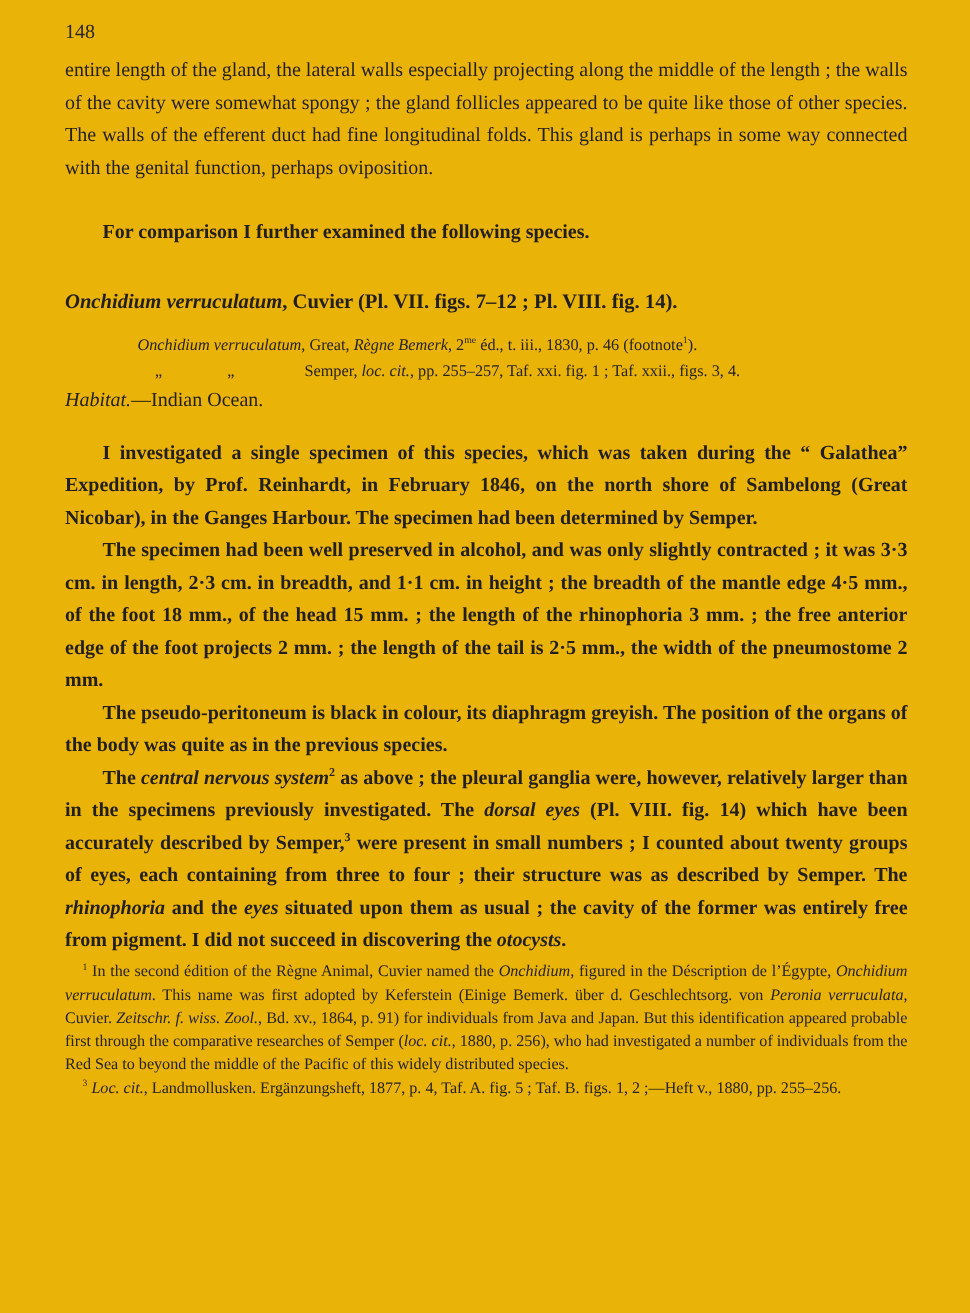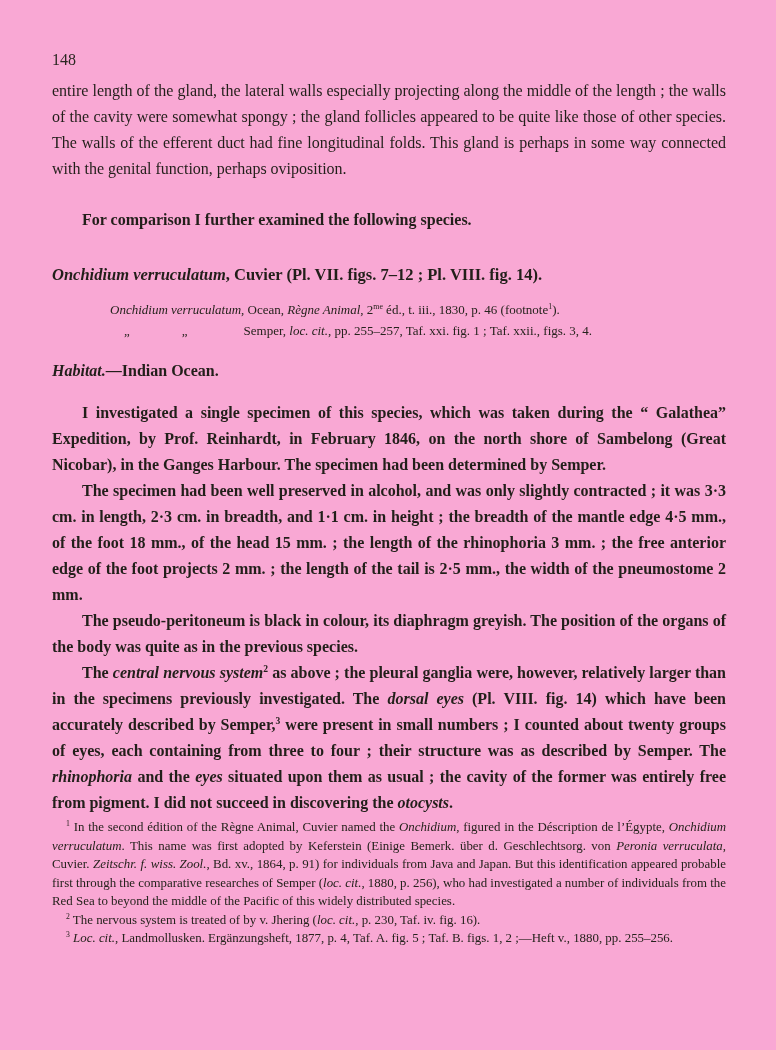--- a/index.html
+++ b/index.html
@@ -1,20 +1,20 @@
 <!DOCTYPE html>
 <html><head>
 <meta charset="utf-8">
 <style>
   html,body { margin:0; padding:0; background:#e9e7e1; }
   .page {
     width:776px; height:1050px; margin:0 auto; box-sizing:border-box;
-    background:#f9a8d4; color:#221f1a;
+    background:#eab308; color:#221f1a;
     font-family:"Liberation Serif","DejaVu Serif",serif;
-    padding:52px 50px 28px 52px; overflow:hidden;
+    padding:18px 50px 28px 52px; overflow:hidden;
   }
   .running-head { position:relative; text-align:center; font-size:15px;
     letter-spacing:1.8px; margin:0 0 26px 0; color:#2a2721; }
   .page-num { position:absolute; left:0; top:-1px; font-size:16px; letter-spacing:0; }
 
   p { margin:0; }
   .body-text { font-size:16px; line-height:26px; text-align:justify; }
   .indent { text-indent:30px;font-weight:bold; }
   .noindent { text-indent:0; }
   .sp-top { margin-top:25px; }
@@ -24,53 +24,52 @@
   sup.sup { font-size:0.6em; vertical-align:super; line-height:0; }
 
   .species-heading { margin-top:29px; font-size:16.5px; line-height:26px;font-weight:bold; }
 
   .citations { margin:11px 0 0 58px; font-size:13px; line-height:21px; color:#26231d; }
   .cit { margin:0; }
   .cit2 .d1 { margin-left:14px; }
   .cit2 .d2 { margin-left:52px; }
   .cit2 .after-ditto { margin-left:56px;text-align:right; }
 
-  .habitat { margin-top:17px;font-weight:bold; }
+  .habitat { margin-top:1px; }
 
   .footnotes { margin-top:2px; font-size:12.9px; line-height:18.5px;
     text-align:justify; color:#26231d; }
   .fn { margin:0; text-indent:14px; }
 </style>
 </head>
 <body>
 
 <div class="page">
 
   <header class="running-head"><span class="page-num">148</span></header>
 
   <p class="body-text noindent">entire length of the gland, the lateral walls especially projecting along the middle of the length ; the walls of the cavity were somewhat spongy ; the gland follicles appeared to be quite like those of other species. The walls of the efferent duct had fine longitudinal folds. This gland is perhaps in some way connected with the genital function, perhaps oviposition.</p>
 
   <p class="body-text indent sp-top">For comparison I further examined the following species.</p>
 
   <p class="body-text species-heading noindent"><span class="it">Onchidium verruculatum</span><span>, Cuvier (Pl. VII. figs. 7–12 ; Pl. VIII. fig. 14).</span></p>
 
   <div class="citations">
-    <p class="cit"><span class="it">Onchidium verruculatum</span><span>, Ocean, </span><span class="it">Règne Animal</span><span>, 2</span><sup class="sup">me</sup><span> éd., t. iii., 1830, p. 46 (footnote</span><sup class="sup">1</sup><span>).</span></p>
+    <p class="cit"><span class="it">Onchidium verruculatum</span><span>, Great, </span><span class="it">Règne Bemerk</span><span>, 2</span><sup class="sup">me</sup><span> éd., t. iii., 1830, p. 46 (footnote</span><sup class="sup">1</sup><span>).</span></p>
     <p class="cit cit2"><span class="d1">„</span><span class="d2">„</span><span class="after-ditto">Semper, </span><span class="it">loc. cit.</span><span>, pp. 255–257, Taf. xxi. fig. 1 ; Taf. xxii., figs. 3, 4.</span></p>
   </div>
 
   <p class="body-text noindent habitat"><span class="it">Habitat.</span><span>—Indian Ocean.</span></p>
 
   <p class="body-text indent sp-top-sm">I investigated a single specimen of this species, which was taken during the “ Galathea” Expedition, by Prof. Reinhardt, in February 1846, on the north shore of Sambelong (Great Nicobar), in the Ganges Harbour. The specimen had been determined by Semper.</p>
 
   <p class="body-text indent">The specimen had been well preserved in alcohol, and was only slightly contracted ; it was 3·3 cm. in length, 2·3 cm. in breadth, and 1·1 cm. in height ; the breadth of the mantle edge 4·5 mm., of the foot 18 mm., of the head 15 mm. ; the length of the rhinophoria 3 mm. ; the free anterior edge of the foot projects 2 mm. ; the length of the tail is 2·5 mm., the width of the pneumostome 2 mm.</p>
 
   <p class="body-text indent">The pseudo-peritoneum is black in colour, its diaphragm greyish. The position of the organs of the body was quite as in the previous species.</p>
 
   <p class="body-text indent"><span>The </span><span class="it">central nervous system</span><sup class="sup">2</sup><span> as above ; the pleural ganglia were, however, relatively larger than in the specimens previously investigated. The </span><span class="it">dorsal eyes</span><span> (Pl. VIII. fig. 14) which have been accurately described by Semper,</span><sup class="sup">3</sup><span> were present in small numbers ; I counted about twenty groups of eyes, each containing from three to four ; their structure was as described by Semper. The </span><span class="it">rhinophoria</span><span> and the </span><span class="it">eyes</span><span> situated upon them as usual ; the cavity of the former was entirely free from pigment. I did not succeed in discovering the </span><span class="it">otocysts</span><span>.</span></p>
 
   <div class="footnotes">
     <p class="fn"><sup class="sup">1</sup><span> In the second édition of the Règne Animal, Cuvier named the </span><span class="it">Onchidium</span><span>, figured in the Déscription de l’Égypte, </span><span class="it">Onchidium verruculatum</span><span>. This name was first adopted by Keferstein (Einige Bemerk. über d. Geschlechtsorg. von </span><span class="it">Peronia verruculata</span><span>, Cuvier. </span><span class="it">Zeitschr. f. wiss. Zool.</span><span>, Bd. xv., 1864, p. 91) for individuals from Java and Japan. But this identification appeared probable first through the comparative researches of Semper (</span><span class="it">loc. cit.</span><span>, 1880, p. 256), who had investigated a number of individuals from the Red Sea to beyond the middle of the Pacific of this widely distributed species.</span></p>
-    <p class="fn"><sup class="sup">2</sup><span> The nervous system is treated of by v. Jhering (</span><span class="it">loc. cit.</span><span>, p. 230, Taf. iv. fig. 16).</span></p>
     <p class="fn"><sup class="sup">3</sup><span> </span><span class="it">Loc. cit.</span><span>, Landmollusken. Ergänzungsheft, 1877, p. 4, Taf. A. fig. 5 ; Taf. B. figs. 1, 2 ;—Heft v., 1880, pp. 255–256.</span></p>
   </div>
 
 </div>
 
 </body></html>

